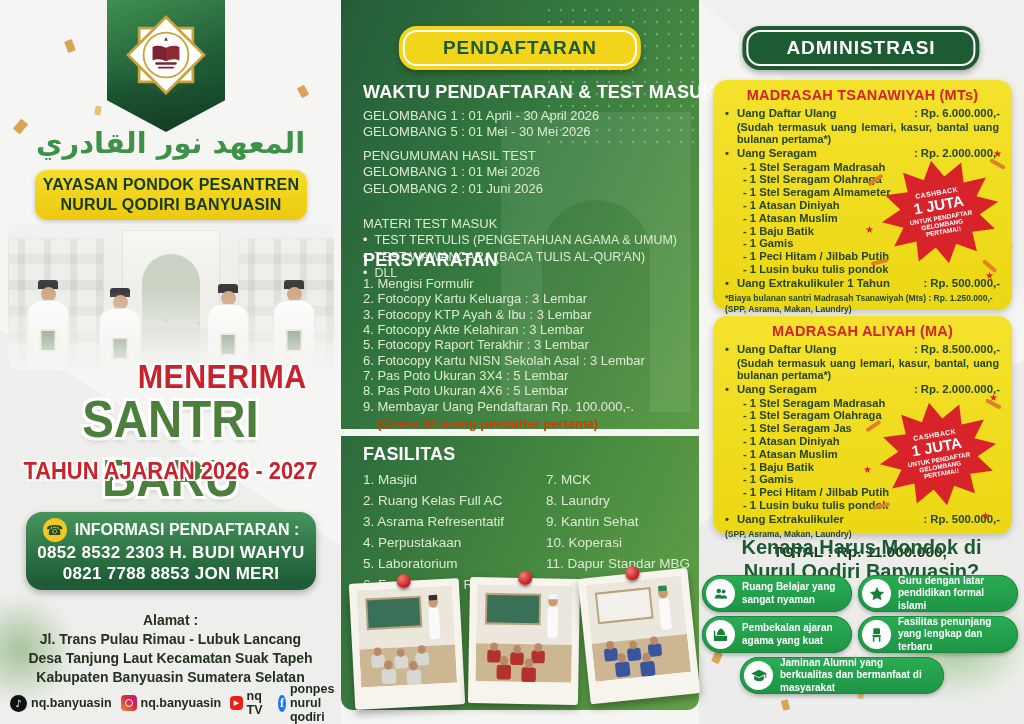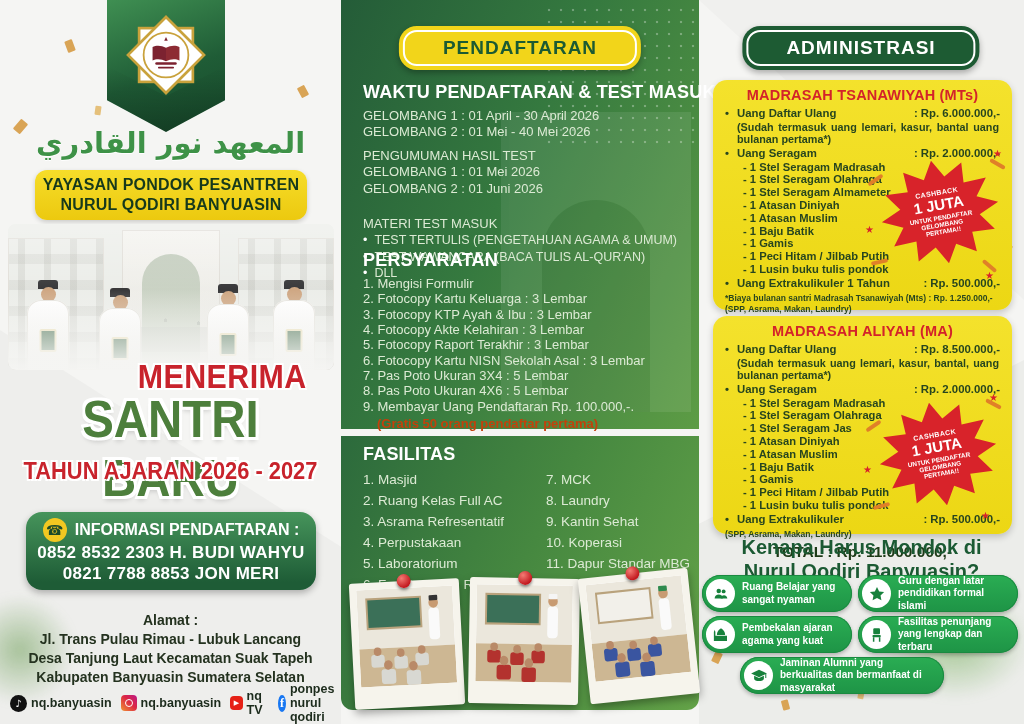--- a/index.html
+++ b/index.html
@@ -299,21 +299,21 @@
   </div>
   <div class="mid-block2"></div>
 
   <div class="hdr-pill" id="pend-pill">
     <div class="in">PENDAFTARAN</div>
   </div>
 
   <div class="mid-txt" id="waktu">
     <h2>WAKTU PENDAFTARAN &amp; TEST MASUK</h2>
     <div class="ln">GELOMBANG 1  : 01 April - 30 April 2026</div>
-    <div class="ln">GELOMBANG 2 : 01 Mei - 40 Mei 2026</div>
+    <div class="ln">GELOMBANG 5 : 01 Mei - 30 Mei 2026</div>
     <div class="gap"></div>
     <div class="ln">PENGUMUMAN HASIL TEST</div>
     <div class="ln">GELOMBANG 1 : 01 Mei 2026</div>
     <div class="ln">GELOMBANG 2 : 01 Juni 2026</div>
     <div class="ln" style="margin-top:19px">MATERI TEST MASUK</div>
     <div class="blt">TEST TERTULIS (PENGETAHUAN AGAMA &amp; UMUM)</div>
     <div class="blt">TEST WAWANCARA (BACA TULIS AL-QUR'AN)</div>
     <div class="blt">DLL</div>
   </div>
 

